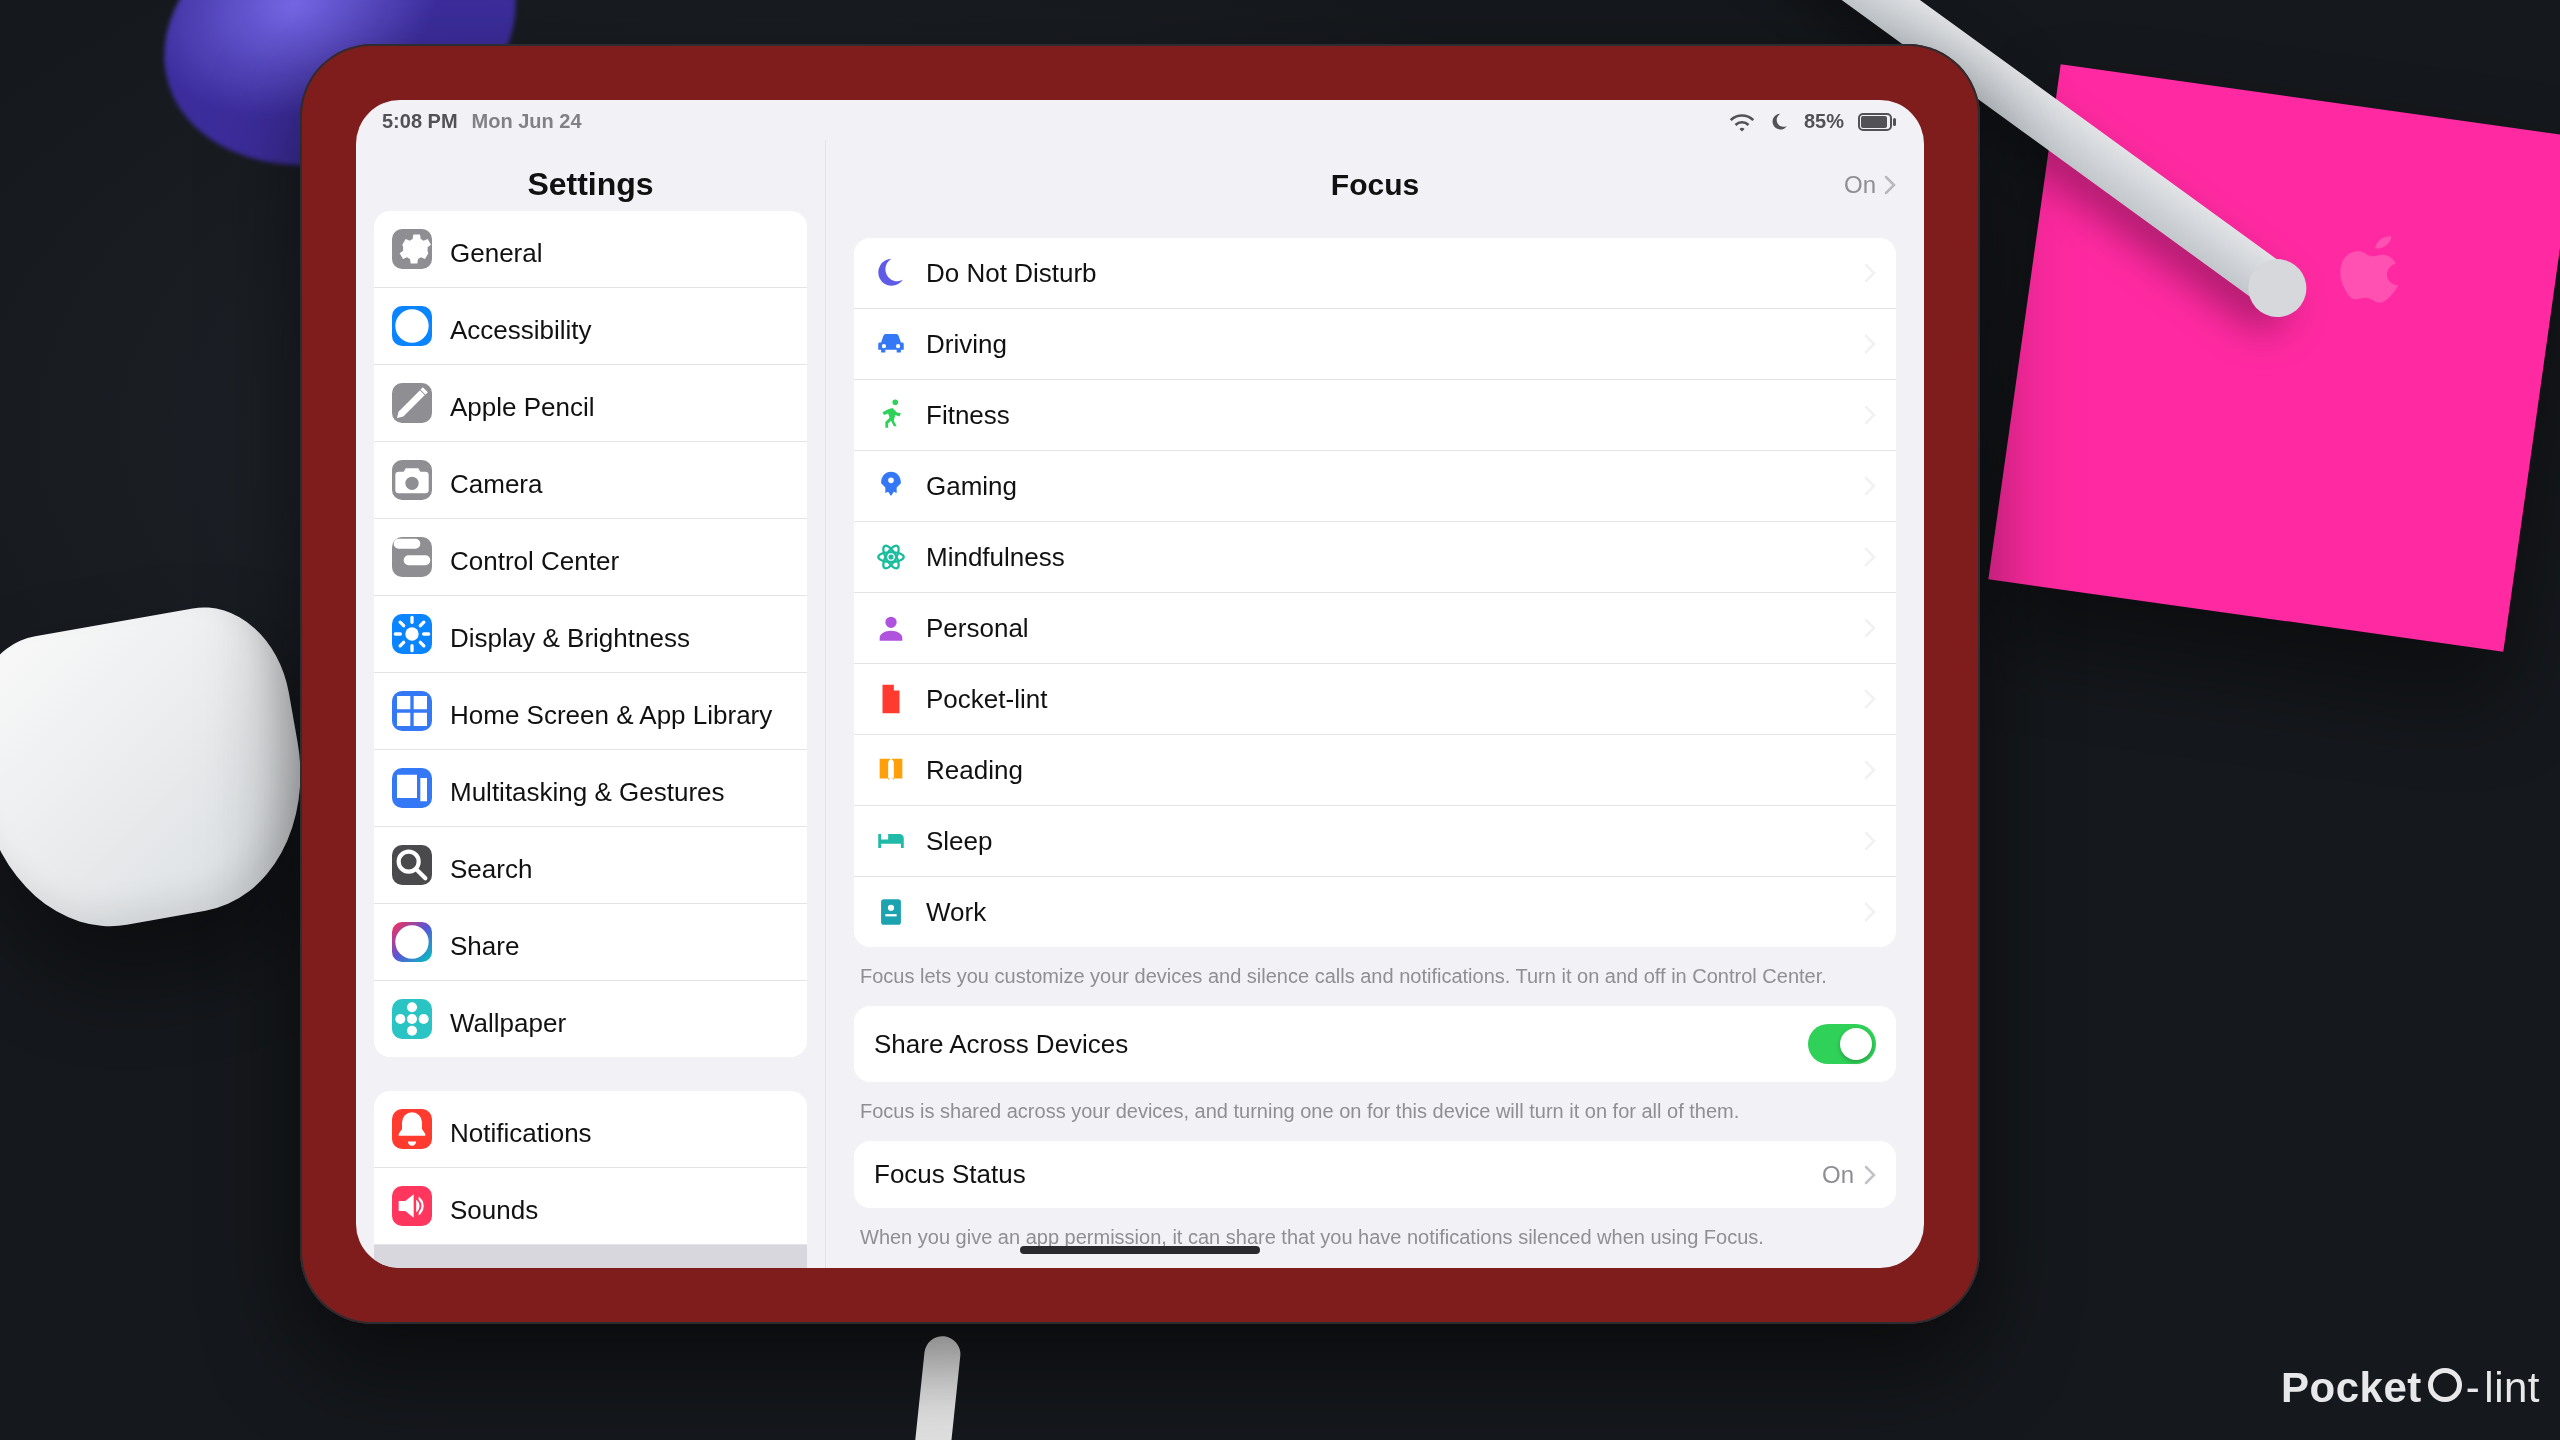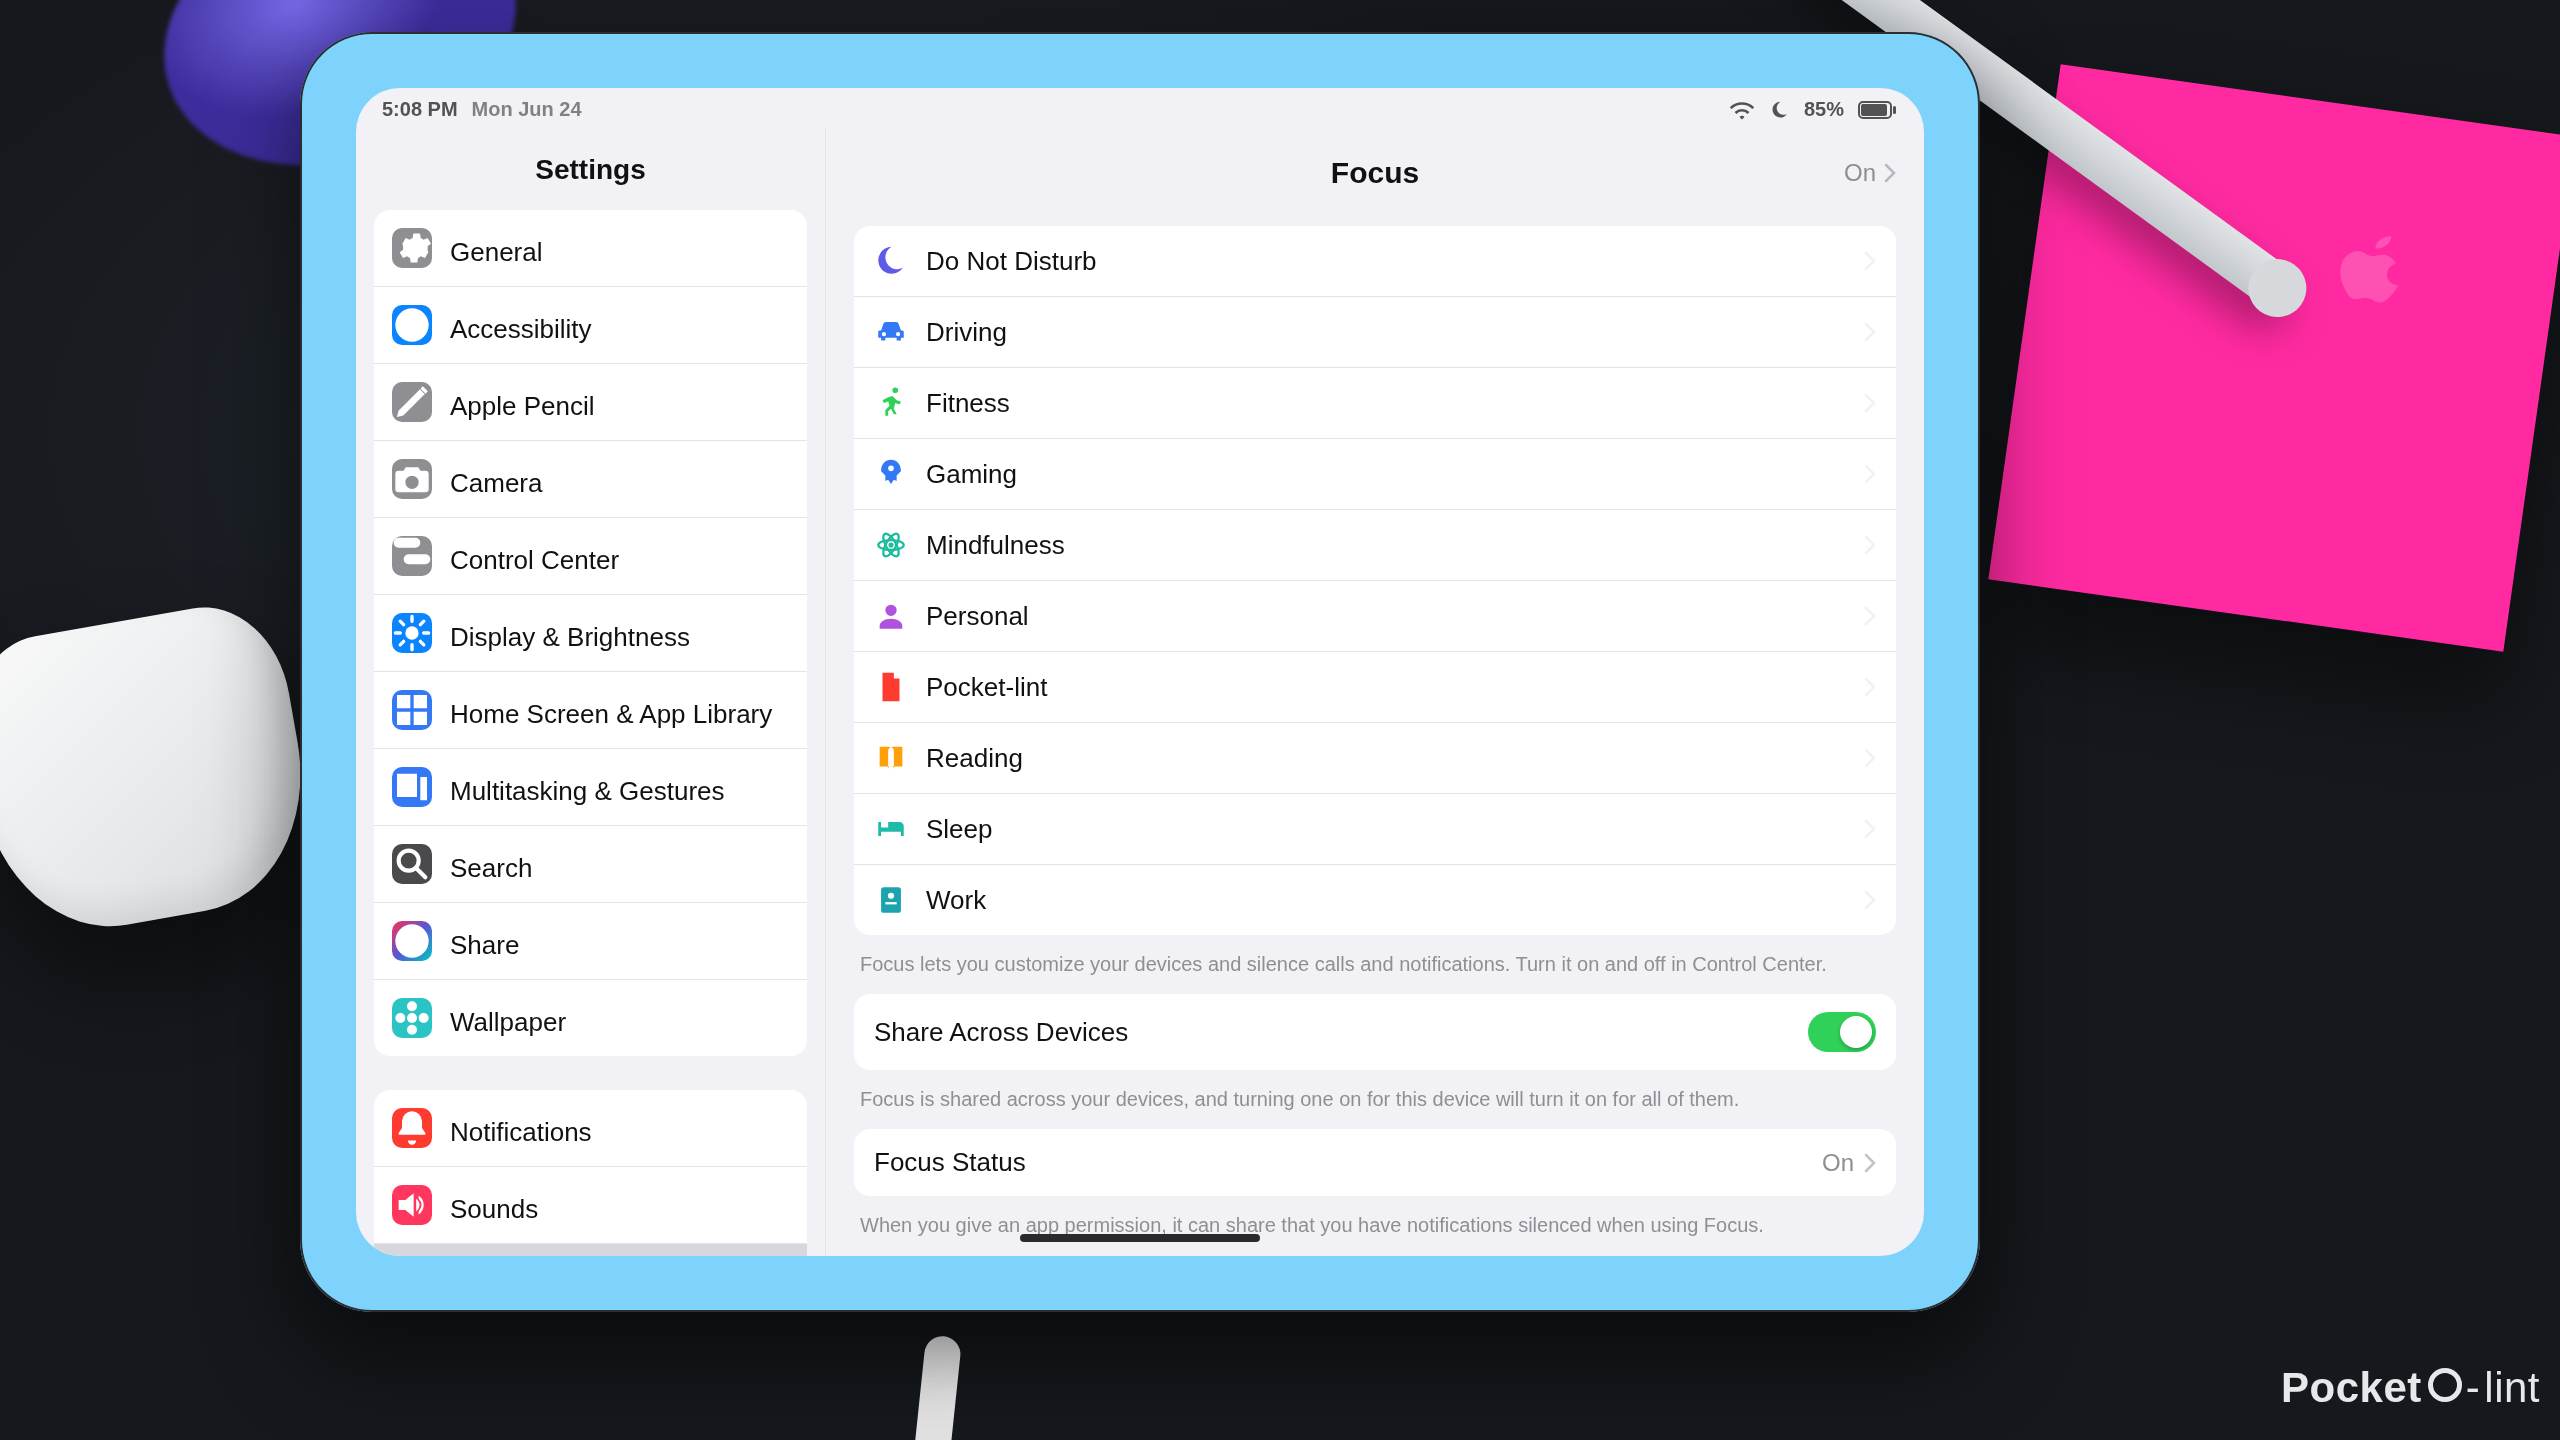--- a/index.html
+++ b/index.html
@@ -16,23 +16,23 @@
   *{box-sizing:border-box;font-family:-apple-system,"SF Pro Text","Helvetica Neue",Arial,sans-serif}
   html,body{margin:0;height:100%}
   body{
     width:2560px;height:1440px;
     background:#1b1f24 radial-gradient(1400px 800px at 30% 30%,#222830,#15181c 70%);
     position:relative;overflow:hidden;
   }
 
   
   .ipad{
-    position:absolute;left:300px;top:32px;
+    position:absolute;left:300px;top:44px;
     width:1680px;height:1280px;
-    background:#7dd3fc;border-radius:72px;
+    background:#7f1d1d;border-radius:72px;
     box-shadow:0 40px 90px rgba(0,0,0,.55), inset 0 0 0 2px #2b2d31;
   }
   .ipad-screen{
     position:absolute;inset:56px;
     background:var(--bg);
     border-radius:44px;
     overflow:hidden;
   }
 
   
@@ -45,21 +45,21 @@
   .status svg{display:block}
 
   
   .split{position:absolute;inset:40px 0 0 0;display:flex}
   .sidebar{
     width:470px;flex:none;
     border-right:1px solid var(--hair);
     display:flex;flex-direction:column;
   }
   .sidebar h1{
-    margin:26px 0 24px;font-size:28px;font-weight:700;text-align:center;color:#111
+    margin:26px 0 8px;font-size:32px;font-weight:700;text-align:center;color:#111
   }
   .side-list{flex:1;overflow:auto;padding:0 18px}
   .group{background:var(--panel);border-radius:var(--radius-s);overflow:hidden;margin-bottom:34px}
   .row{
     display:flex;align-items:flex-end;gap:18px;
     padding:18px 18px;min-height:60px;
     border-top:1px solid var(--hair);
     color:#111;font-size:26px;cursor:pointer
   }
   .group .row:first-child{border-top:none}

